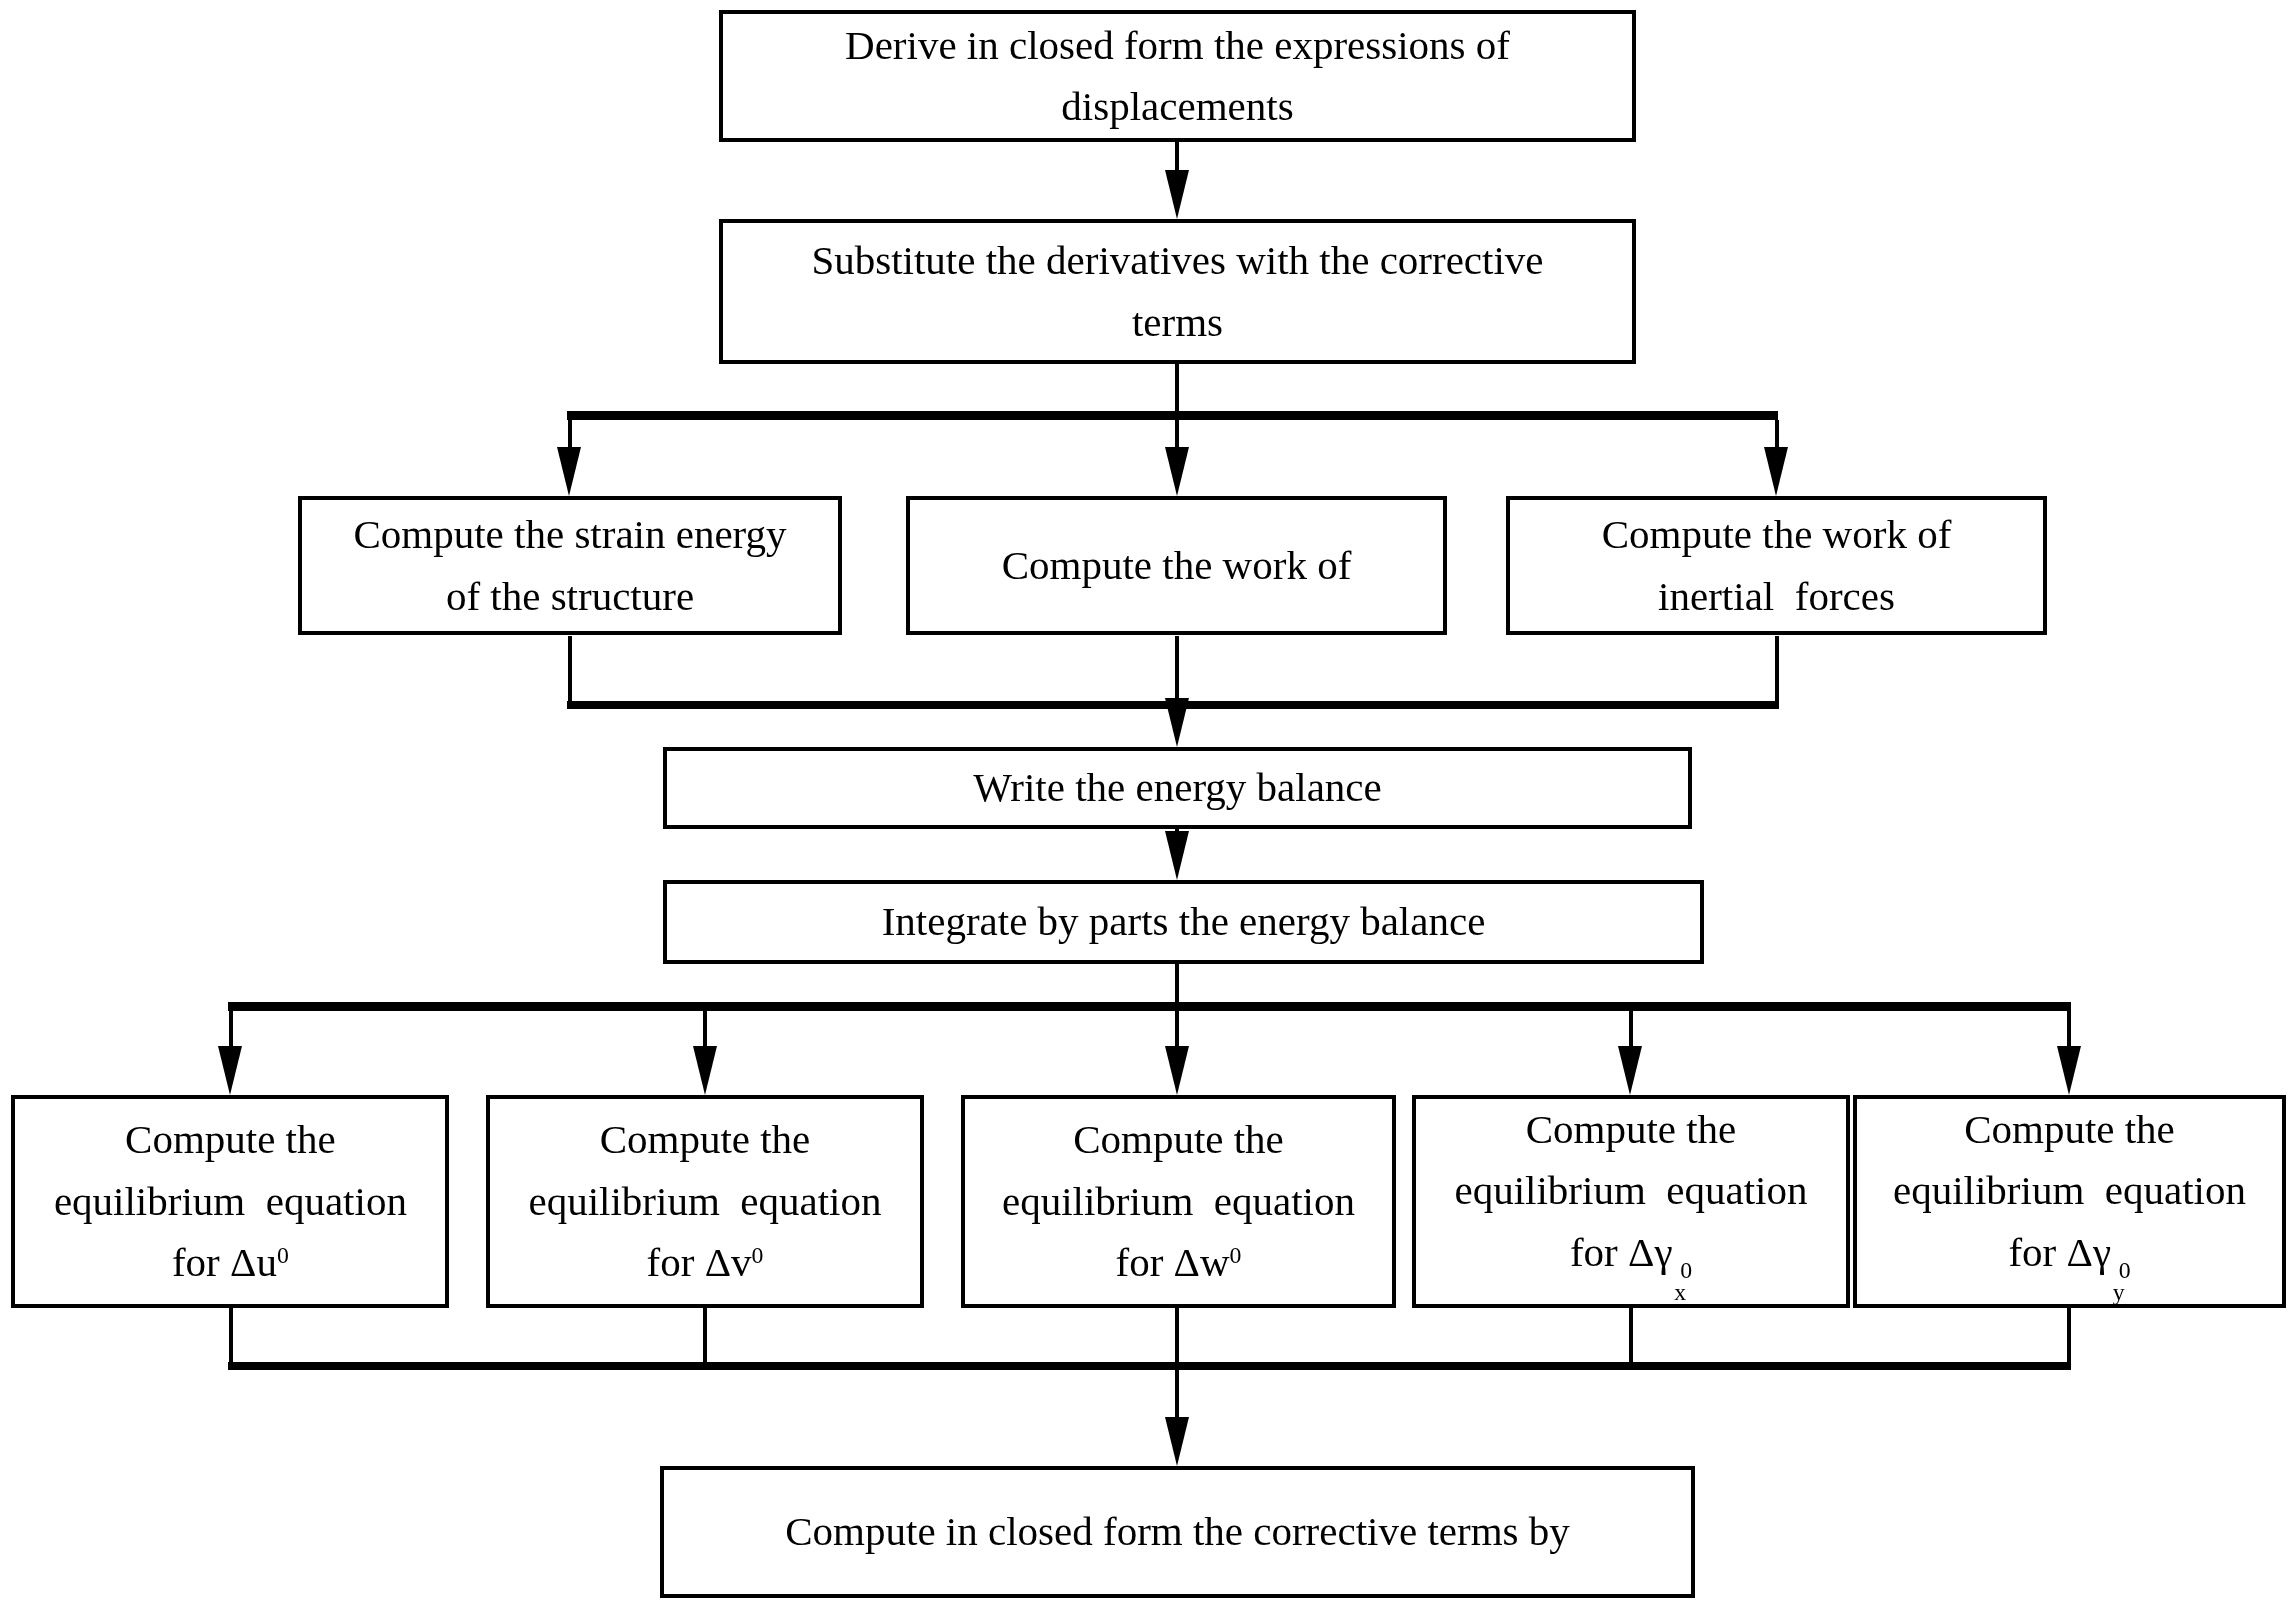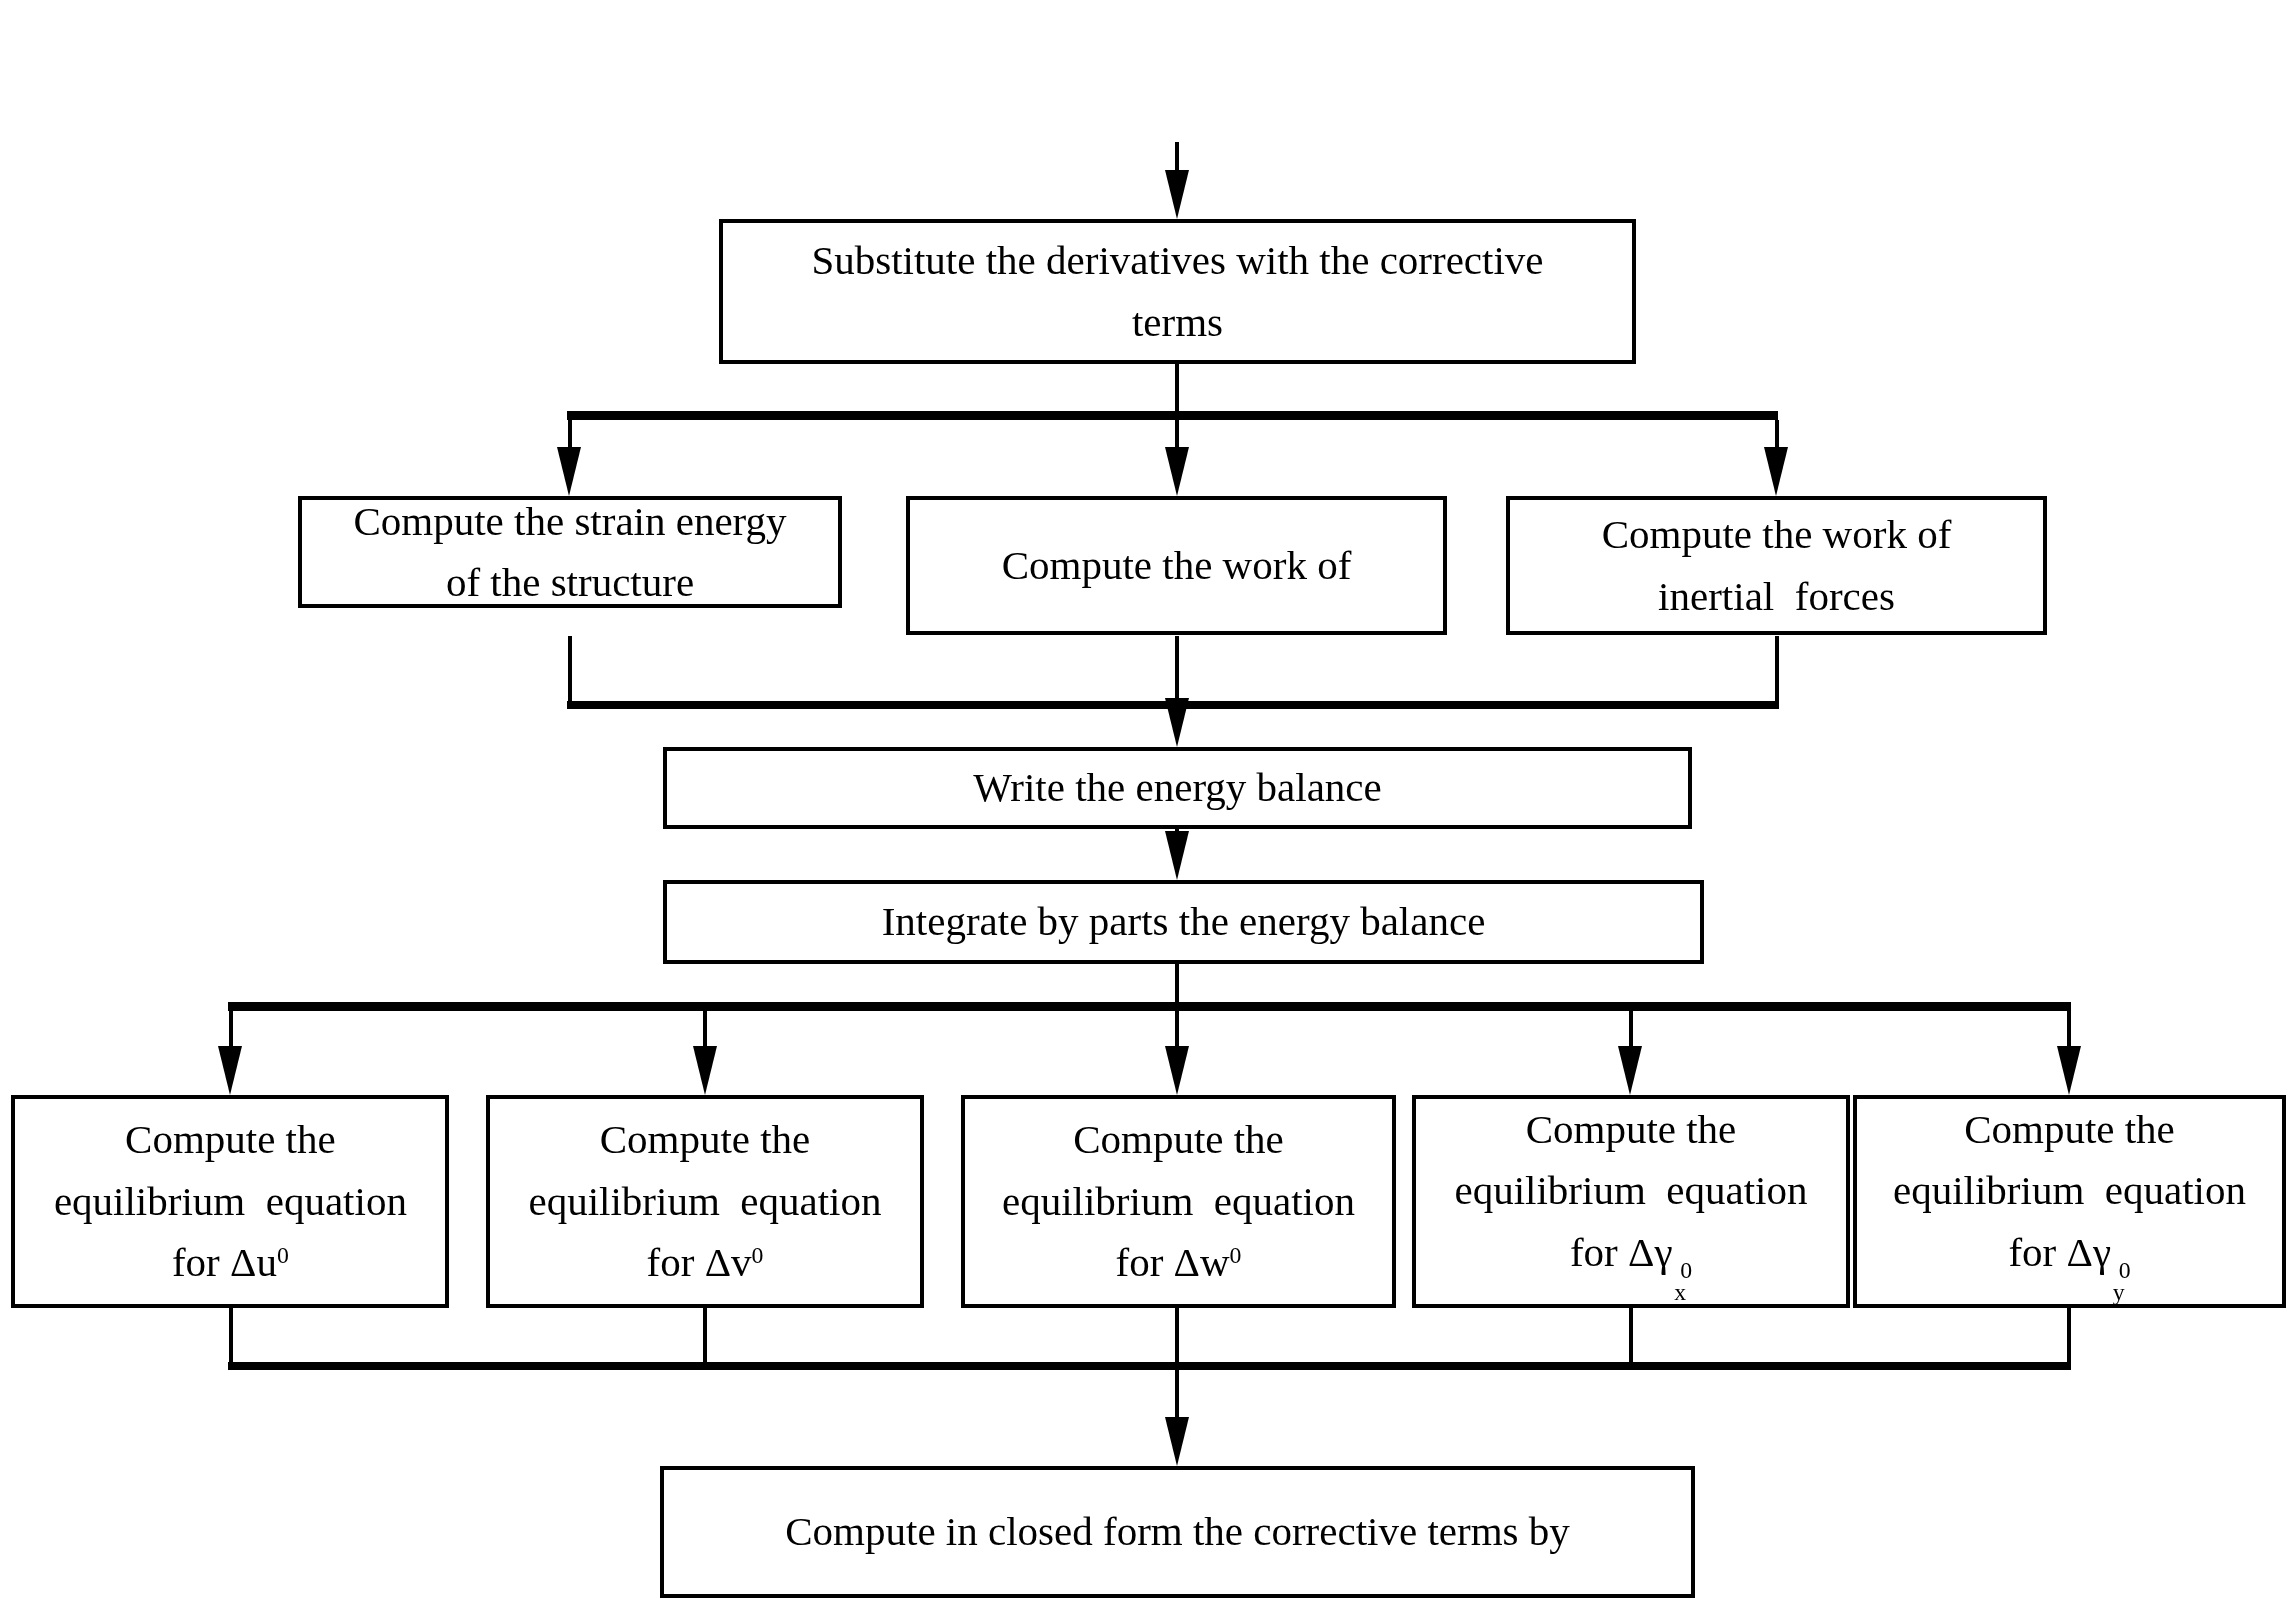--- a/index.html
+++ b/index.html
@@ -38,40 +38,44 @@
     font-size:0.58em;line-height:0.95;vertical-align:-0.5em;margin-left:1.7px;
   }
   .g-sup{display:block;margin-left:0.25em;}
   .g-sub{display:block;}
 </style>
 </head>
 <body>
 
 <div id="canvas">
 
+  <div class="box" style="left:719px;top:10.2px;width:917px;height:132px;">
+    <span class="line">Derive in closed form the expressions of</span>
+    <span class="line">displacements</span>
+  </div>
 
   <div class="v" style="left:1175px;top:142px;height:33px;"></div>
   <div class="ah" style="left:1165px;top:170px;"></div>
 
   <div class="box" style="left:719px;top:219px;width:917px;height:145px;">
     <span class="line">Substitute the derivatives with the corrective</span>
     <span class="line">terms</span>
   </div>
 
   <div class="v" style="left:1175px;top:364px;height:56px;"></div>
   <div class="hbar" style="left:567px;top:411px;width:1211px;height:9px;"></div>
 
   <div class="v" style="left:568px;top:420px;height:31px;"></div>
   <div class="ah" style="left:557px;top:447px;"></div>
   <div class="v" style="left:1175px;top:420px;height:31px;"></div>
   <div class="ah" style="left:1165px;top:447px;"></div>
   <div class="v" style="left:1775px;top:420px;height:31px;"></div>
   <div class="ah" style="left:1764px;top:447px;"></div>
 
-  <div class="box" style="left:298px;top:496px;width:544px;height:112px;">
+  <div class="box" style="left:298px;top:496px;width:544px;height:139px;">
     <span class="line">Compute the strain energy</span>
     <span class="line">of the structure</span>
   </div>
   <div class="box" style="left:906px;top:496px;width:541px;height:139px;">
     <span class="line">Compute the work of</span>
   </div>
   <div class="box" style="left:1506px;top:496px;width:541px;height:139px;">
     <span class="line">Compute the work of</span>
     <span class="line">inertial  forces</span>
   </div>

